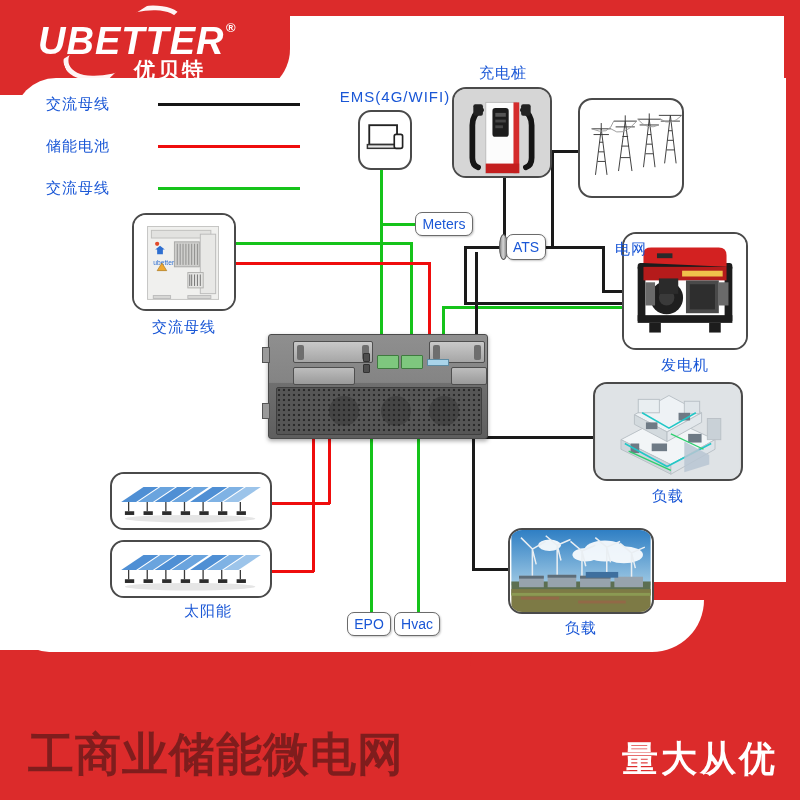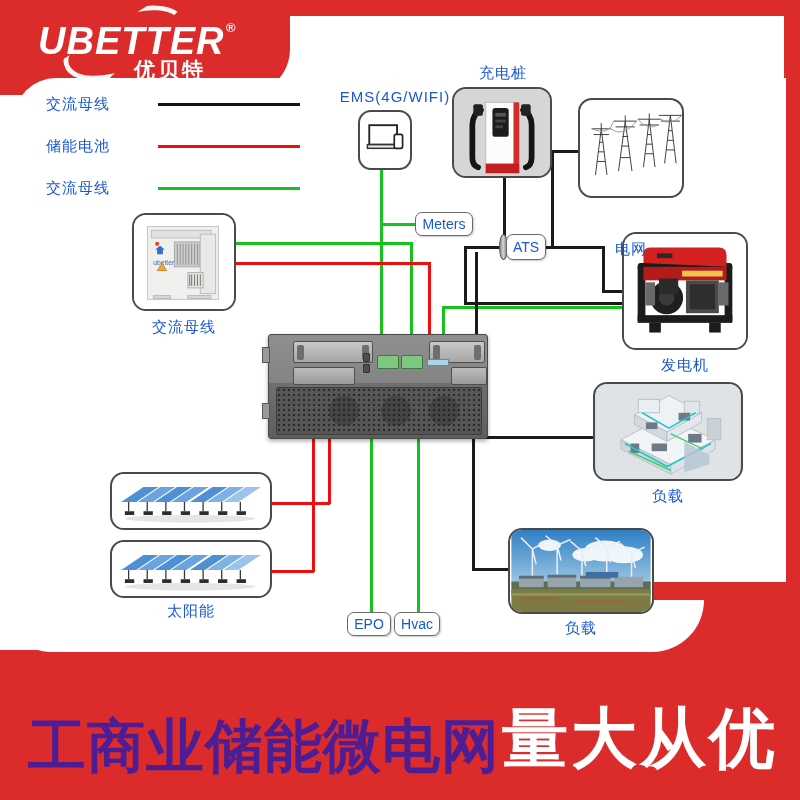--- a/index.html
+++ b/index.html
@@ -176,32 +176,32 @@
     position: absolute; top: 8px; width: 30px; height: 30px;
     border-radius: 50%; background: rgba(30,30,30,.30);
   }
 
   
   .art { position: absolute; left: 0; top: 0; width: 100%; height: 100%; }
 
   
   .bt-left {
     position: absolute; left: 28px; bottom: 14px; z-index: 40;
-    font-size: 58px; font-weight: 800; color: #4c1d95;
+    font-size: 46px; font-weight: 800; color: #7f1d1d;
     letter-spacing: 1px; white-space: nowrap;
     font-family: "Liberation Sans", sans-serif;
   }
   .bt-right1 {
     position: absolute; right: 22px; bottom: 82px; z-index: 40;
     font-size: 52px; font-weight: 800; color: #ffffff;
     letter-spacing: 3px; white-space: nowrap;
   }
   .bt-right2 {
     position: absolute; right: 22px; bottom: 16px; z-index: 40;
-    font-size: 66px; font-weight: 800; color: #ffffff;
+    font-size: 36px; font-weight: 800; color: #ffffff;
     letter-spacing: 3px; white-space: nowrap;
   }
 </style>
 </head>
 <body>
 
 <div id="stage">
 
   <div class="red-top"></div>
   <div class="red-right"></div>
@@ -496,21 +496,21 @@
         <rect x="30" y="40" width="10" height="4"></rect>
         <rect x="50" y="40" width="10" height="4"></rect>
         <rect x="70" y="40" width="10" height="4"></rect>
         <rect x="90" y="40" width="10" height="4"></rect>
         <rect x="110" y="40" width="10" height="4"></rect>
         <rect x="130" y="40" width="10" height="4"></rect>
       </g>
       <ellipse cx="80" cy="48" rx="70" ry="4" fill="#ccc" opacity=".5"></ellipse>
     </svg>
   </div>
-  <div class="node-caption" style="left:141px; top:602px; width:100px;">太阳能</div>
+  <div class="node-caption" style="left:158px; top:602px; width:100px;">太阳能</div>
 
   <div class="pcs">
     <div class="pcs-ear" style="top:12px;"></div>
     <div class="pcs-ear" style="top:68px;"></div>
     <div class="pcs-top">
       <div class="pcs-mod" style="left:24px; top:6px; width:80px;"></div>
       <div class="pcs-mod" style="left:160px; top:6px; width:56px;"></div>
       <div class="pcs-slot" style="left:24px; top:32px; width:62px;"></div>
       <div class="pcs-slot" style="left:182px; top:32px; width:36px;"></div>
       <div class="pcs-dot" style="left:94px; top:18px;"></div>

